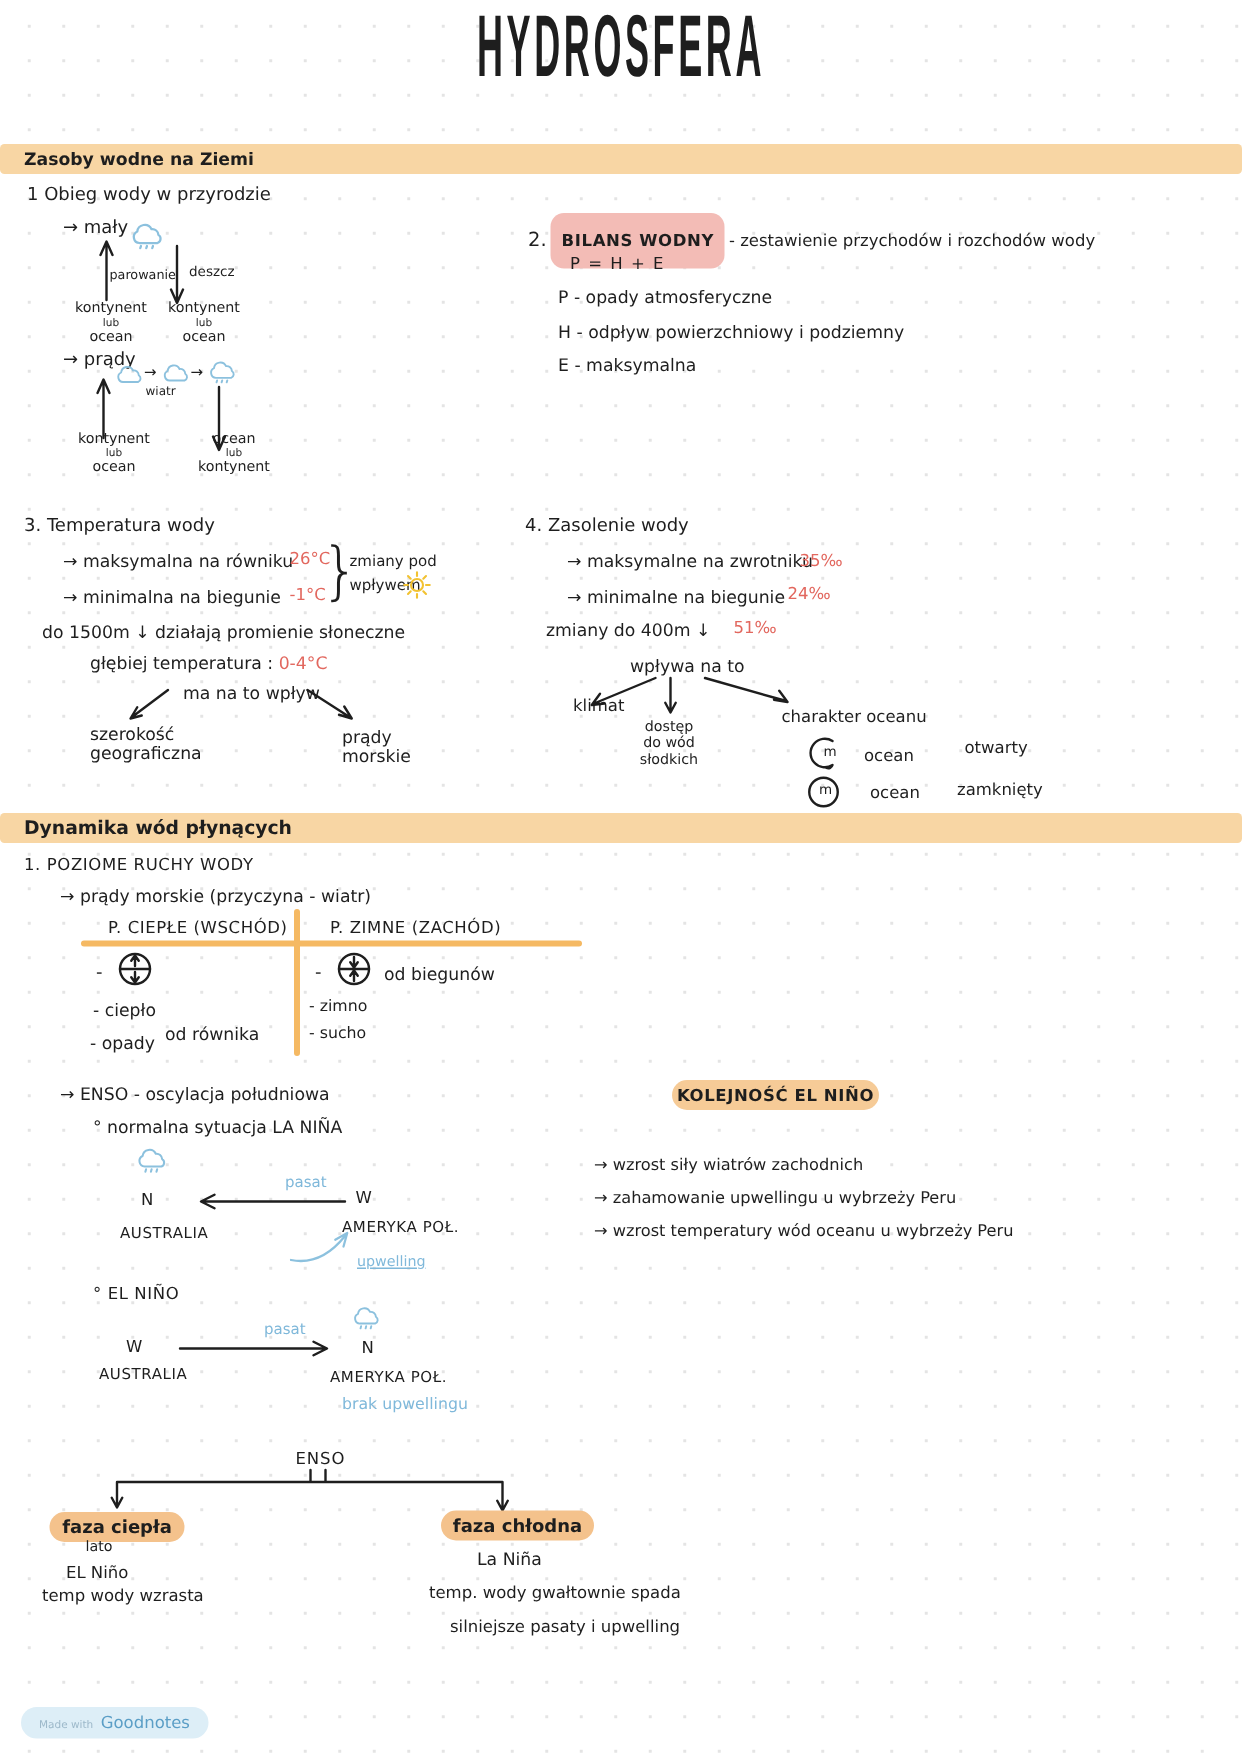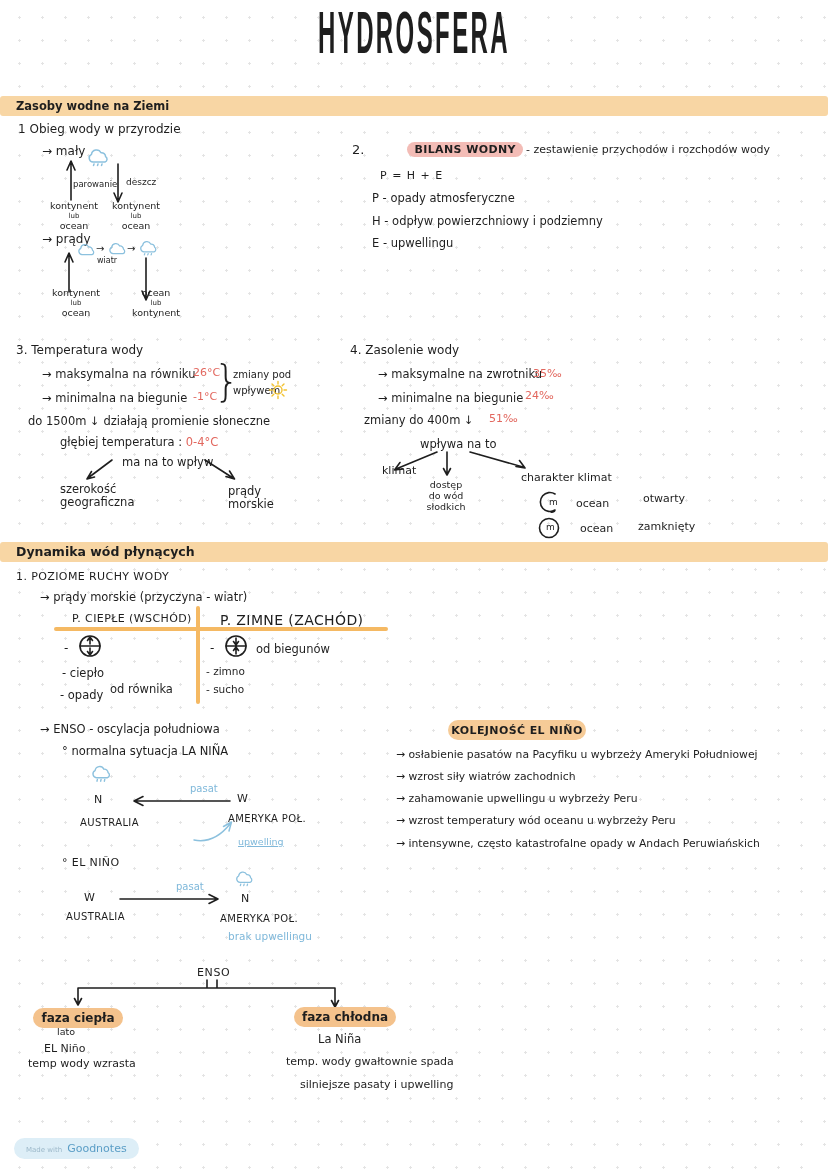--- a/index.html
+++ b/index.html
@@ -6,21 +6,21 @@
   .page{position:relative;width:828px;height:1171px;overflow:hidden;background:#ffffff;
         background-image:radial-gradient(circle,#e4e4e4 1px,transparent 1.2px);
         background-size:23px 23px;background-position:8px 6px;
         font-family:"DejaVu Sans",sans-serif;color:#1e1e1e;border-radius:27px;}
   .t{position:absolute;white-space:nowrap;color:#1e1e1e;font-family:"DejaVu Sans",sans-serif;}
   .c{text-align:center;}
   .red{color:#e2675e;}
   .blue{color:#7fb8da;padding-left:30px;}
   .band{position:absolute;left:0;width:828px;height:20px;background:#f8d6a4;border-radius:3px;}
   .pill{position:absolute;background:#f4c28c;border-radius:11px;display:flex;align-items:center;justify-content:center;}
-  .hl-pink{background:#f3bcb6;border-radius:9px;padding:1px 7px;margin-left:40px;}
+  .hl-pink{background:#f3bcb6;border-radius:9px;padding:12px 7px;}
   .foot{position:absolute;background:#ddeef7;border-radius:11px;padding:4px 12px;display:flex;align-items:baseline;gap:5px;}
   svg{position:absolute;overflow:visible;}
   .ln{stroke:#1e1e1e;stroke-width:1.6;fill:none;stroke-linecap:round;stroke-linejoin:round;}
   .or{stroke:#f5b963;stroke-width:4;fill:none;stroke-linecap:round;}
   .bl{stroke:#8cc1de;stroke-width:1.5;fill:none;stroke-linecap:round;stroke-linejoin:round;}
   .sun{stroke:#f2c231;stroke-width:1.4;fill:none;stroke-linecap:round;}
 </style>
 </head>
 <body>
 
@@ -91,21 +91,21 @@
   </div>
 
   <div class="t" style="left:352px;top:142px;font-size:12px;display:flex;align-items:center;gap:3px;">
     <span style="font-size:13px;">2.</span>
     <span class="hl-pink" style="font-size:11px;font-weight:600;letter-spacing:.4px;">BILANS WODNY</span>
     <span style="font-size:11px;">- zestawienie przychodów i rozchodów wody</span>
   </div>
   <div class="t" style="left:380px;top:169px;font-size:11px;letter-spacing:1px;">P = H + E</div>
   <div class="t" style="left:372px;top:191px;font-size:11.5px;">P - opady atmosferyczne</div>
   <div class="t" style="left:372px;top:214px;font-size:11.5px;">H - odpływ powierzchniowy i podziemny</div>
-  <div class="t" style="left:372px;top:236px;font-size:11.5px;">E - upwellingu</div>
+  <div class="t" style="left:372px;top:236px;font-size:11.5px;">E - maksymalna</div>
 
   <div class="t" style="left:16px;top:343px;font-size:12px;">3. Temperatura wody</div>
   <div class="t" style="left:42px;top:367px;font-size:11.5px;">→ maksymalna na równiku</div>
   <div class="t red" style="left:193px;top:366px;font-size:11px;">26°C</div>
   <div class="t" style="left:42px;top:391px;font-size:11.5px;">→ minimalna na biegunie</div>
   <div class="t red" style="left:193px;top:390px;font-size:11px;">-1°C</div>
   <div class="t" style="left:214px;top:358px;font-size:40px;font-weight:300;transform:scaleY(1.05);">}</div>
   <div class="t" style="left:233px;top:369px;font-size:10px;">zmiany pod</div>
   <div class="t" style="left:233px;top:385px;font-size:10px;">wpływem</div>
   <svg style="left:268px;top:380px;" width="20" height="20" viewBox="0 0 20 20">
@@ -143,21 +143,21 @@
     <path class="ln" d="M57 4 L16 21 M23 21 L14.5 22 L20 14.5"></path>
     <path class="ln" d="M67 4 L67 25 M63.5 20.5 L67 27 L70.5 20.5"></path>
     <path class="ln" d="M90 4 L143 19 M136 18.5 L145 20 L139.5 12.5"></path>
   </svg>
   <div class="t" style="left:382px;top:464px;font-size:11px;">klimat</div>
   <div class="t c" style="left:415px;top:479px;width:62px;font-size:9.5px;line-height:11px;white-space:normal;">
     <span>dostęp</span><br>
     <span>do wód</span><br>
     <span>słodkich</span>
   </div>
-  <div class="t" style="left:521px;top:471px;font-size:11px;">charakter klimat</div>
+  <div class="t" style="left:521px;top:471px;font-size:11px;">charakter oceanu</div>
 
   <svg style="left:538px;top:491px;" width="26" height="24" viewBox="0 0 26 24">
     <path class="ln" d="M17 3 A 9.5 9.5 0 1 0 17 19 a3 3 0 0 1 -4 2"></path>
   </svg>
   <div class="t" style="left:549px;top:497px;font-size:9px;">m</div>
   <div class="t" style="left:576px;top:497px;font-size:11px;">ocean</div>
   <div class="t" style="left:643px;top:492px;font-size:11px;">otwarty</div>
 
   <svg style="left:536px;top:517px;" width="26" height="24" viewBox="0 0 26 24">
     <circle class="ln" cx="13" cy="11" r="9.5"></circle>
@@ -166,21 +166,21 @@
   <div class="t" style="left:580px;top:522px;font-size:11px;">ocean</div>
   <div class="t" style="left:638px;top:520px;font-size:11px;">zamknięty</div>
 
   <div class="band" style="top:542px;"></div>
   <div class="t" style="left:16px;top:544px;font-size:12.5px;font-weight:600;">Dynamika wód płynących</div>
 
   <div class="t" style="left:16px;top:570px;font-size:11px;letter-spacing:.4px;">1. POZIOME RUCHY WODY</div>
   <div class="t" style="left:40px;top:590px;font-size:11.5px;">→ prądy morskie (przyczyna - wiatr)</div>
 
   <div class="t" style="left:72px;top:612px;font-size:11px;letter-spacing:.4px;">P. CIEPŁE (WSCHÓD)</div>
-  <div class="t" style="left:220px;top:612px;font-size:14px;letter-spacing:.4px;">P. ZIMNE (ZACHÓD)</div>
+  <div class="t" style="left:220px;top:612px;font-size:11px;letter-spacing:.4px;">P. ZIMNE (ZACHÓD)</div>
   <svg style="left:50px;top:604px;" width="340" height="102" viewBox="0 0 340 102">
     <path class="or" d="M6 25 H336"></path>
     <path class="or" d="M148 4 V98"></path>
   </svg>
 
   <div class="t" style="left:64px;top:641px;font-size:12px;">-</div>
   <svg style="left:78px;top:634px;" width="24" height="24" viewBox="0 0 24 24">
     <circle class="ln" cx="12" cy="12" r="10"></circle>
     <path class="ln" d="M2 12 H22 M12 10 V4 M9.5 6.5 L12 3 L14.5 6.5 M12 14 V20 M9.5 17.5 L12 21 L14.5 17.5"></path>
   </svg>
@@ -228,25 +228,23 @@
     <path class="bl" d="M8 16 l-.5 1.8 M12 16 l-.5 1.8 M16 16 l-.5 1.8"></path>
   </svg>
   <div class="t" style="left:241px;top:892px;font-size:11px;">N</div>
   <div class="t" style="left:66px;top:911px;font-size:10px;letter-spacing:.4px;">AUSTRALIA</div>
   <div class="t" style="left:220px;top:913px;font-size:10px;letter-spacing:.4px;">AMERYKA POŁ.</div>
   <div class="t blue" style="left:198px;top:930px;font-size:10.5px;">brak upwellingu</div>
 
   <div class="pill" style="left:448px;top:720px;width:138px;height:20px;background:#f6cb97;">
     <span style="font-size:11px;font-weight:600;letter-spacing:.4px;">KOLEJNOŚĆ  EL NIÑO</span>
   </div>
-  <div class="t" style="left:396px;top:748px;font-size:10.8px;">→ osłabienie pasatów na Pacyfiku u wybrzeży Ameryki Południowej</div>
   <div class="t" style="left:396px;top:770px;font-size:10.8px;">→ wzrost siły wiatrów zachodnich</div>
   <div class="t" style="left:396px;top:792px;font-size:10.8px;">→ zahamowanie upwellingu u wybrzeży Peru</div>
   <div class="t" style="left:396px;top:814px;font-size:10.8px;">→ wzrost temperatury wód oceanu u wybrzeży Peru</div>
-  <div class="t" style="left:396px;top:837px;font-size:10.8px;">→ intensywne, często katastrofalne opady w Andach Peruwiańskich</div>
 
   <div class="t" style="left:197px;top:966px;font-size:11px;letter-spacing:.6px;">ENSO</div>
   <svg style="left:70px;top:978px;" width="280" height="32" viewBox="0 0 280 32">
     <path class="ln" d="M137 2 V10 M147 2 V10 M8 10 H265 M8 10 V25 M4.5 20.5 L8 27 L11.5 20.5 M265 10 V27 M261.5 22.5 L265 29 L268.5 22.5"></path>
   </svg>
   <div class="pill" style="left:33px;top:1008px;width:90px;height:20px;">
     <span style="font-size:12px;font-weight:600;">faza ciepła</span>
   </div>
   <div class="t" style="left:57px;top:1026px;font-size:9.5px;">lato</div>
   <div class="t" style="left:44px;top:1042px;font-size:11px;">EL Niño</div>

